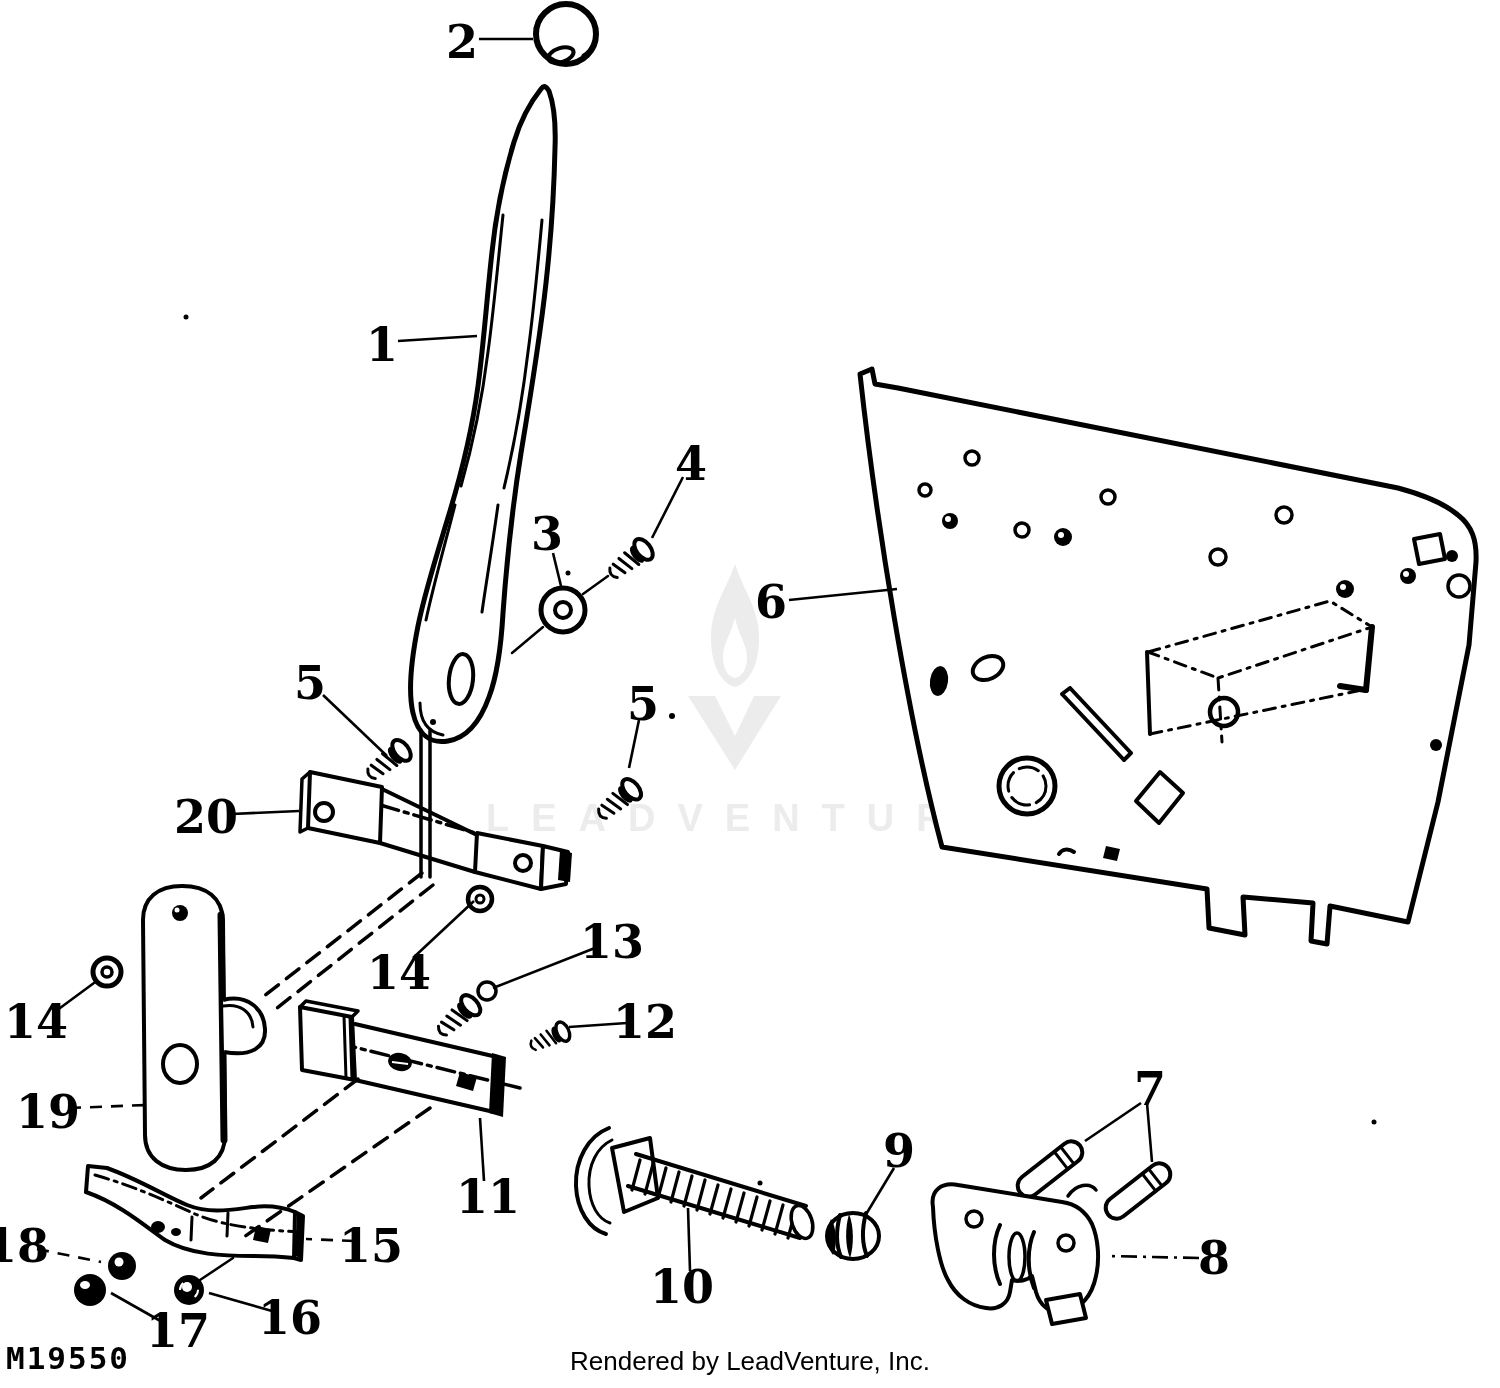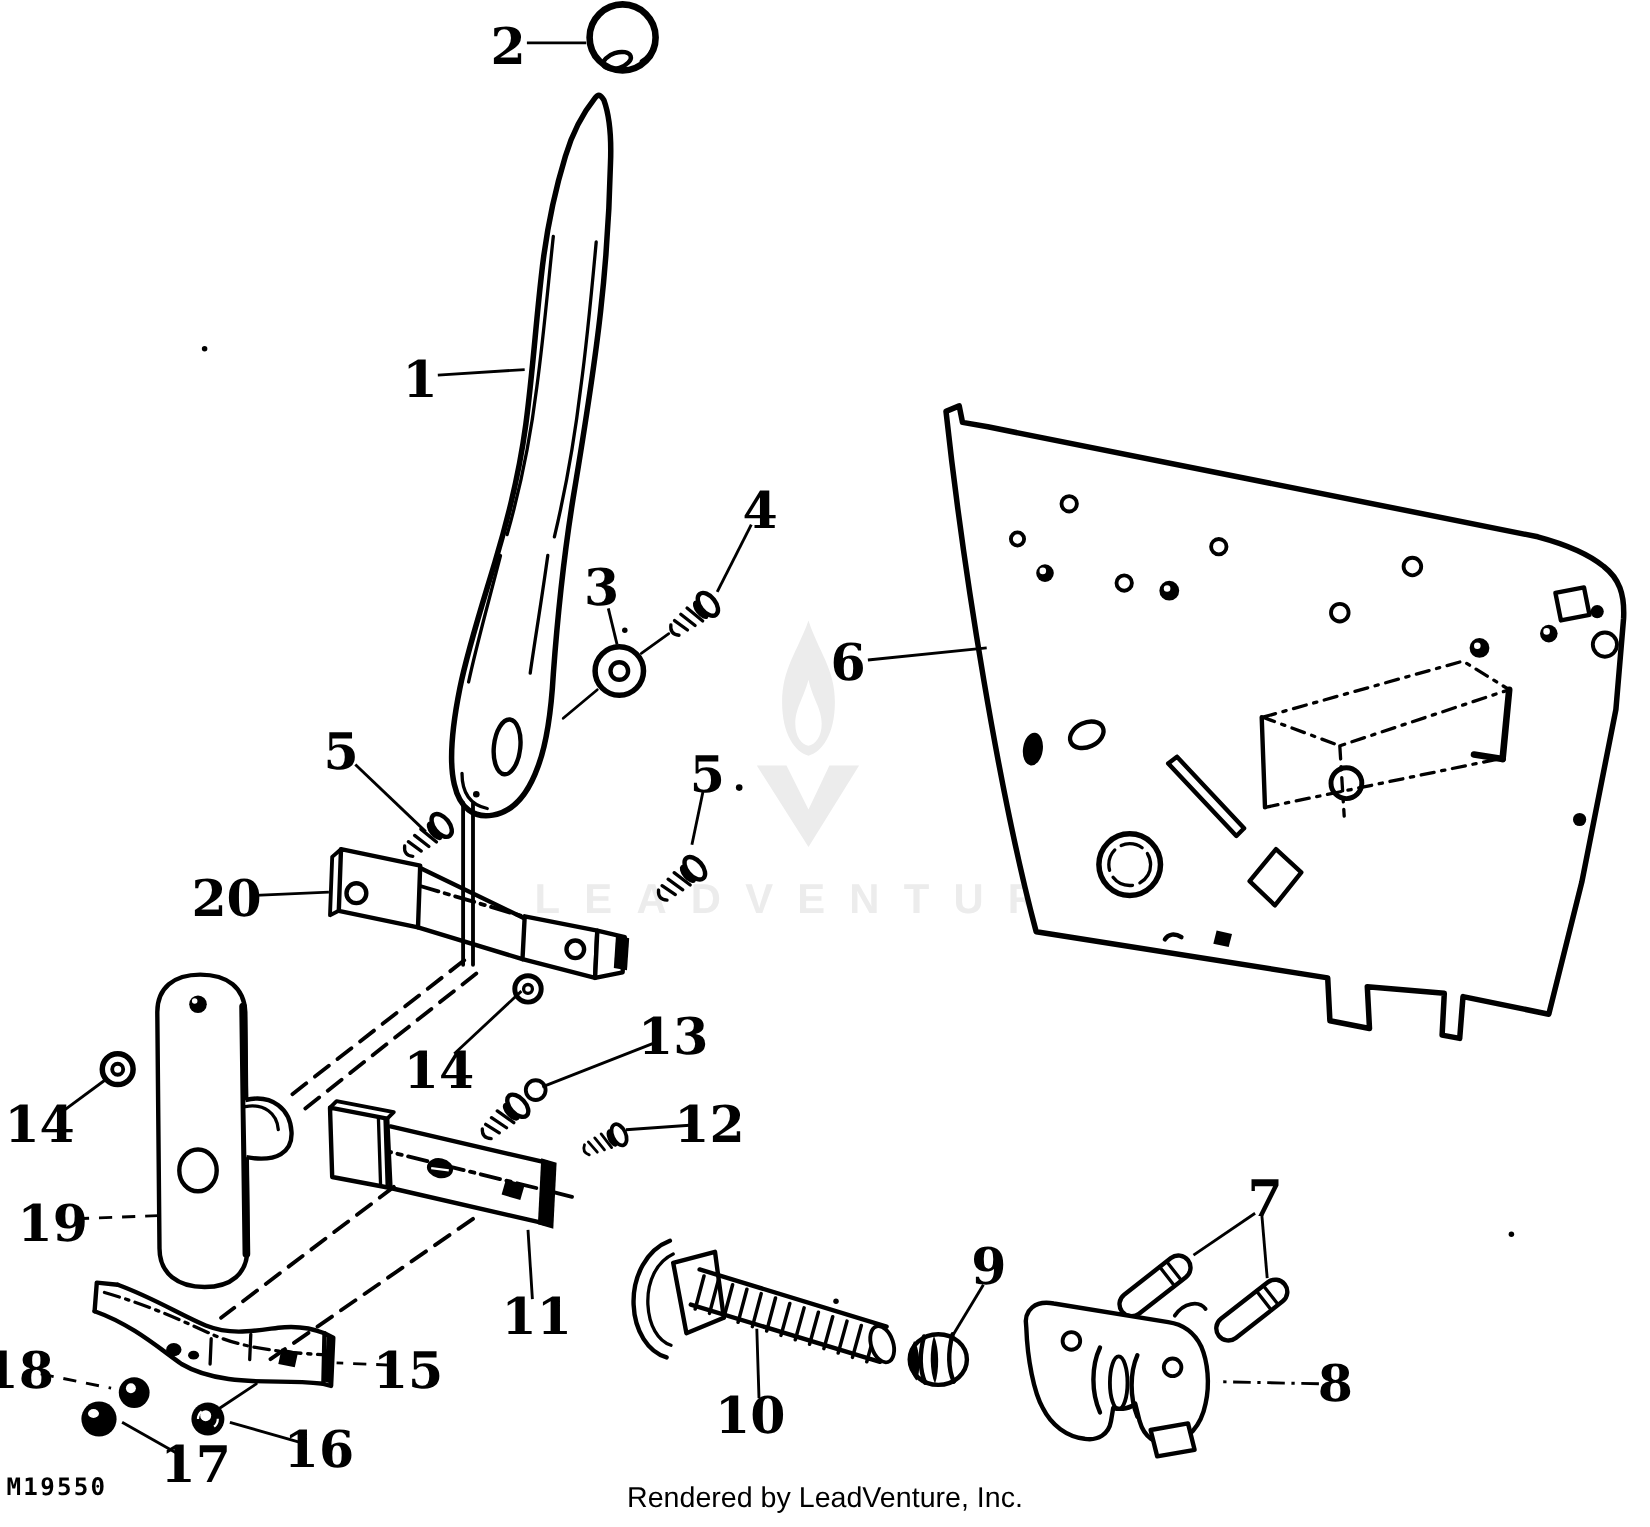--- a/index.html
+++ b/index.html
@@ -3,21 +3,21 @@
 <meta charset="utf-8">
 <style>
   html,body{margin:0;padding:0;background:#fff;}
   #stage{position:relative;width:1500px;height:1388px;background:#fff;overflow:hidden;
          font-family:"Liberation Sans",sans-serif;}
   #wm-text{position:absolute;left:486px;top:797px;font-family:"Liberation Sans",sans-serif;
            font-weight:700;font-size:38px;letter-spacing:22px;color:#ececec;white-space:nowrap;}
   #art{position:absolute;left:0;top:0;}
   #wm-logo{position:absolute;left:683px;top:556px;}
   #code{position:absolute;left:6px;top:1340px;font-family:"DejaVu Sans Mono",monospace;
-        font-weight:700;font-size:22px;letter-spacing:2px;color:#000;}
+        font-weight:700;font-size:31px;letter-spacing:2px;color:#000;}
   #footer{position:absolute;left:0;top:1346px;width:100%;text-align:center;
           font-family:"Liberation Sans",sans-serif;font-size:26px;color:#000;}
   .co-num{font-family:"DejaVu Serif",serif;font-weight:700;font-size:46px;fill:#000;
           text-anchor:middle;dominant-baseline:central;}
   .leader{stroke:#000;stroke-width:2.6;fill:none;}
   .ln{stroke:#000;fill:none;stroke-linecap:round;stroke-linejoin:round;}
   .fill{fill:#000;stroke:none;}
   .wpart{fill:#fff;stroke:#000;stroke-linejoin:round;}
 </style>
 </head>

